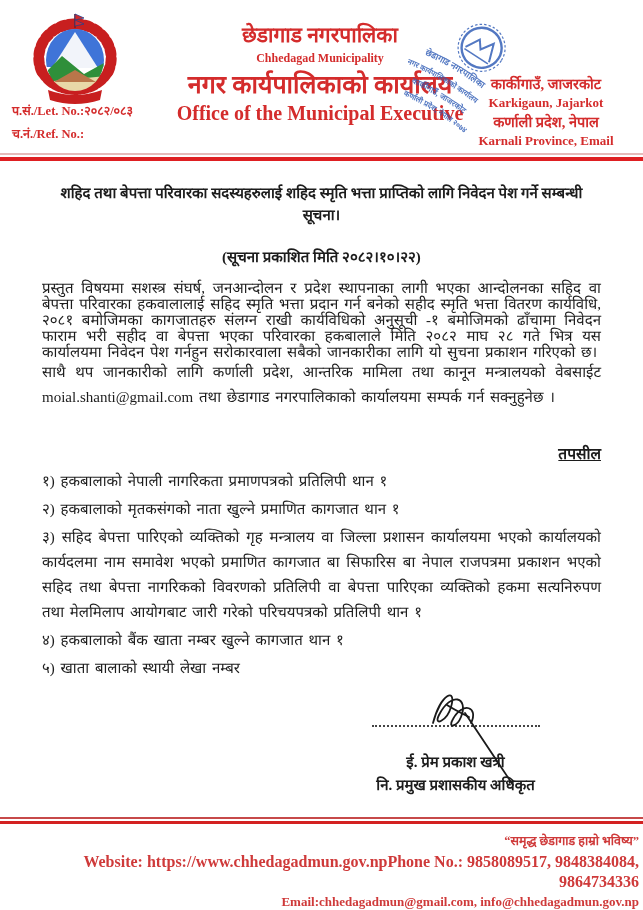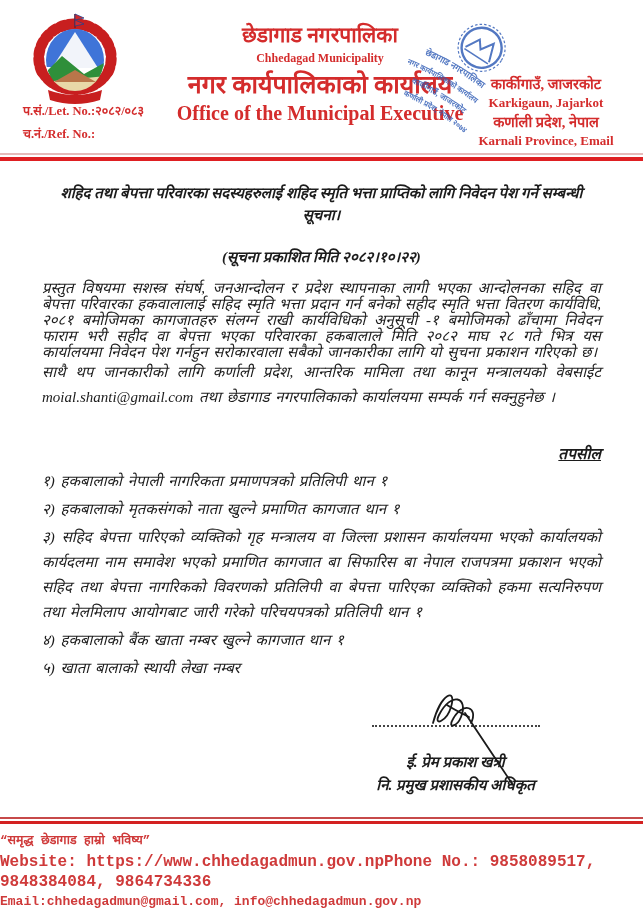--- a/index.html
+++ b/index.html
@@ -8,54 +8,54 @@
     width:643px;height:910px;
     margin:0 auto;
     background:#ffffff;
     font-family:"Liberation Serif", serif;
     color:#1c1c1c;
     overflow:hidden;
   }
   
   .hdr{position:absolute;top:0;left:0;width:643px;height:162px;}
   .logo{position:absolute;left:24px;top:12px;width:102px;height:96px;}
-  .letno{position:absolute;left:23px;top:100px;font-family:"Liberation Serif",serif;
+  .letno{position:absolute;left:12px;top:100px;font-family:"Liberation Serif",serif;
          font-weight:bold;font-size:12.5px;color:#d42c2c;line-height:23px;white-space:nowrap;}
   .hdr-center{position:absolute;left:120px;top:22px;width:400px;text-align:center;color:#d42c2c;}
   .hc1{font-size:21px;font-weight:bold;line-height:26px;}
   .hc2{font-size:12px;font-weight:bold;line-height:21px;}
   .hc3{font-size:25px;font-weight:bold;line-height:31px;}
   .hc4{font-size:20px;font-weight:bold;line-height:26px;}
   .hdr-addr{position:absolute;right:4px;top:74px;width:186px;text-align:center;color:#d42c2c;}
   .ha-np{font-size:14.5px;font-weight:bold;line-height:20px;}
   .ha-en{font-size:13px;font-weight:bold;line-height:18px;}
   .stamp{position:absolute;left:398px;top:14px;width:128px;height:128px;
          transform:rotate(33deg);opacity:0.82;pointer-events:none;}
   .sep-top{position:absolute;left:0;top:153px;width:643px;height:2px;background:#e6baba;}
   .sep-top2{position:absolute;left:0;top:157px;width:643px;height:4px;background:#df1f22;}
   
-  .content{position:absolute;left:0;top:168px;width:643px;padding:0;font-style:italic;}
+  .content{position:absolute;left:0;top:168px;width:643px;padding:0;}
   .inner{margin:0 42px;}
   .subject{margin-top:14px;text-align:center;font-weight:bold;font-size:15px;line-height:22px;}
   .subject2{text-align:center;font-weight:bold;font-size:15px;line-height:22px;margin-top:20px;}
   .para{margin-top:12px;font-size:15px;line-height:16px;text-align:justify;word-spacing:2px;}
   .para2{font-size:15px;line-height:25px;text-align:justify;word-spacing:2px;}
   .tapsil{margin-top:32px;font-size:15.5px;font-weight:bold;text-decoration:underline;text-align:right;}
   .list{margin-top:5px;}
   .list-item{font-size:15px;line-height:25px;margin-top:3px;text-align:justify;word-spacing:2px;}
   
   .sign-block{position:relative;width:235px;margin:2px 28px 0 auto;text-align:center;}
   .sign-svg{display:block;margin:0 auto -16px auto;overflow:visible;}
   .dotted{width:168px;margin:0 auto;border-bottom:2px dotted #444;height:0;}
   .sig-name{margin-top:24px;font-size:15px;font-weight:600;}
   .sig-title{margin-top:3px;font-size:15px;font-weight:600;}
   
   .ftr-line1{position:absolute;left:0;top:817px;width:643px;height:1.5px;background:#c74a4a;}
   .ftr-line2{position:absolute;left:0;top:821px;width:643px;height:3px;background:#d32121;}
-  .ftr-text{position:absolute;left:0;top:832px;width:639px;text-align:left;color:#cf3a3a;font-family:Liberation Mono, monospace;}
+  .ftr-text{position:absolute;left:0;top:832px;width:639px;text-align:right;color:#cf3a3a;}
   .ft-slogan{font-size:12.5px;font-weight:bold;line-height:18px;}
   .ft-web{font-size:16px;font-weight:bold;line-height:20px;margin-top:2px;}
   .ft-mail{font-size:13px;font-weight:bold;line-height:19px;}
 </style>
 </head>
 <body>
 
 <div class="page">
 
   <div class="hdr">

